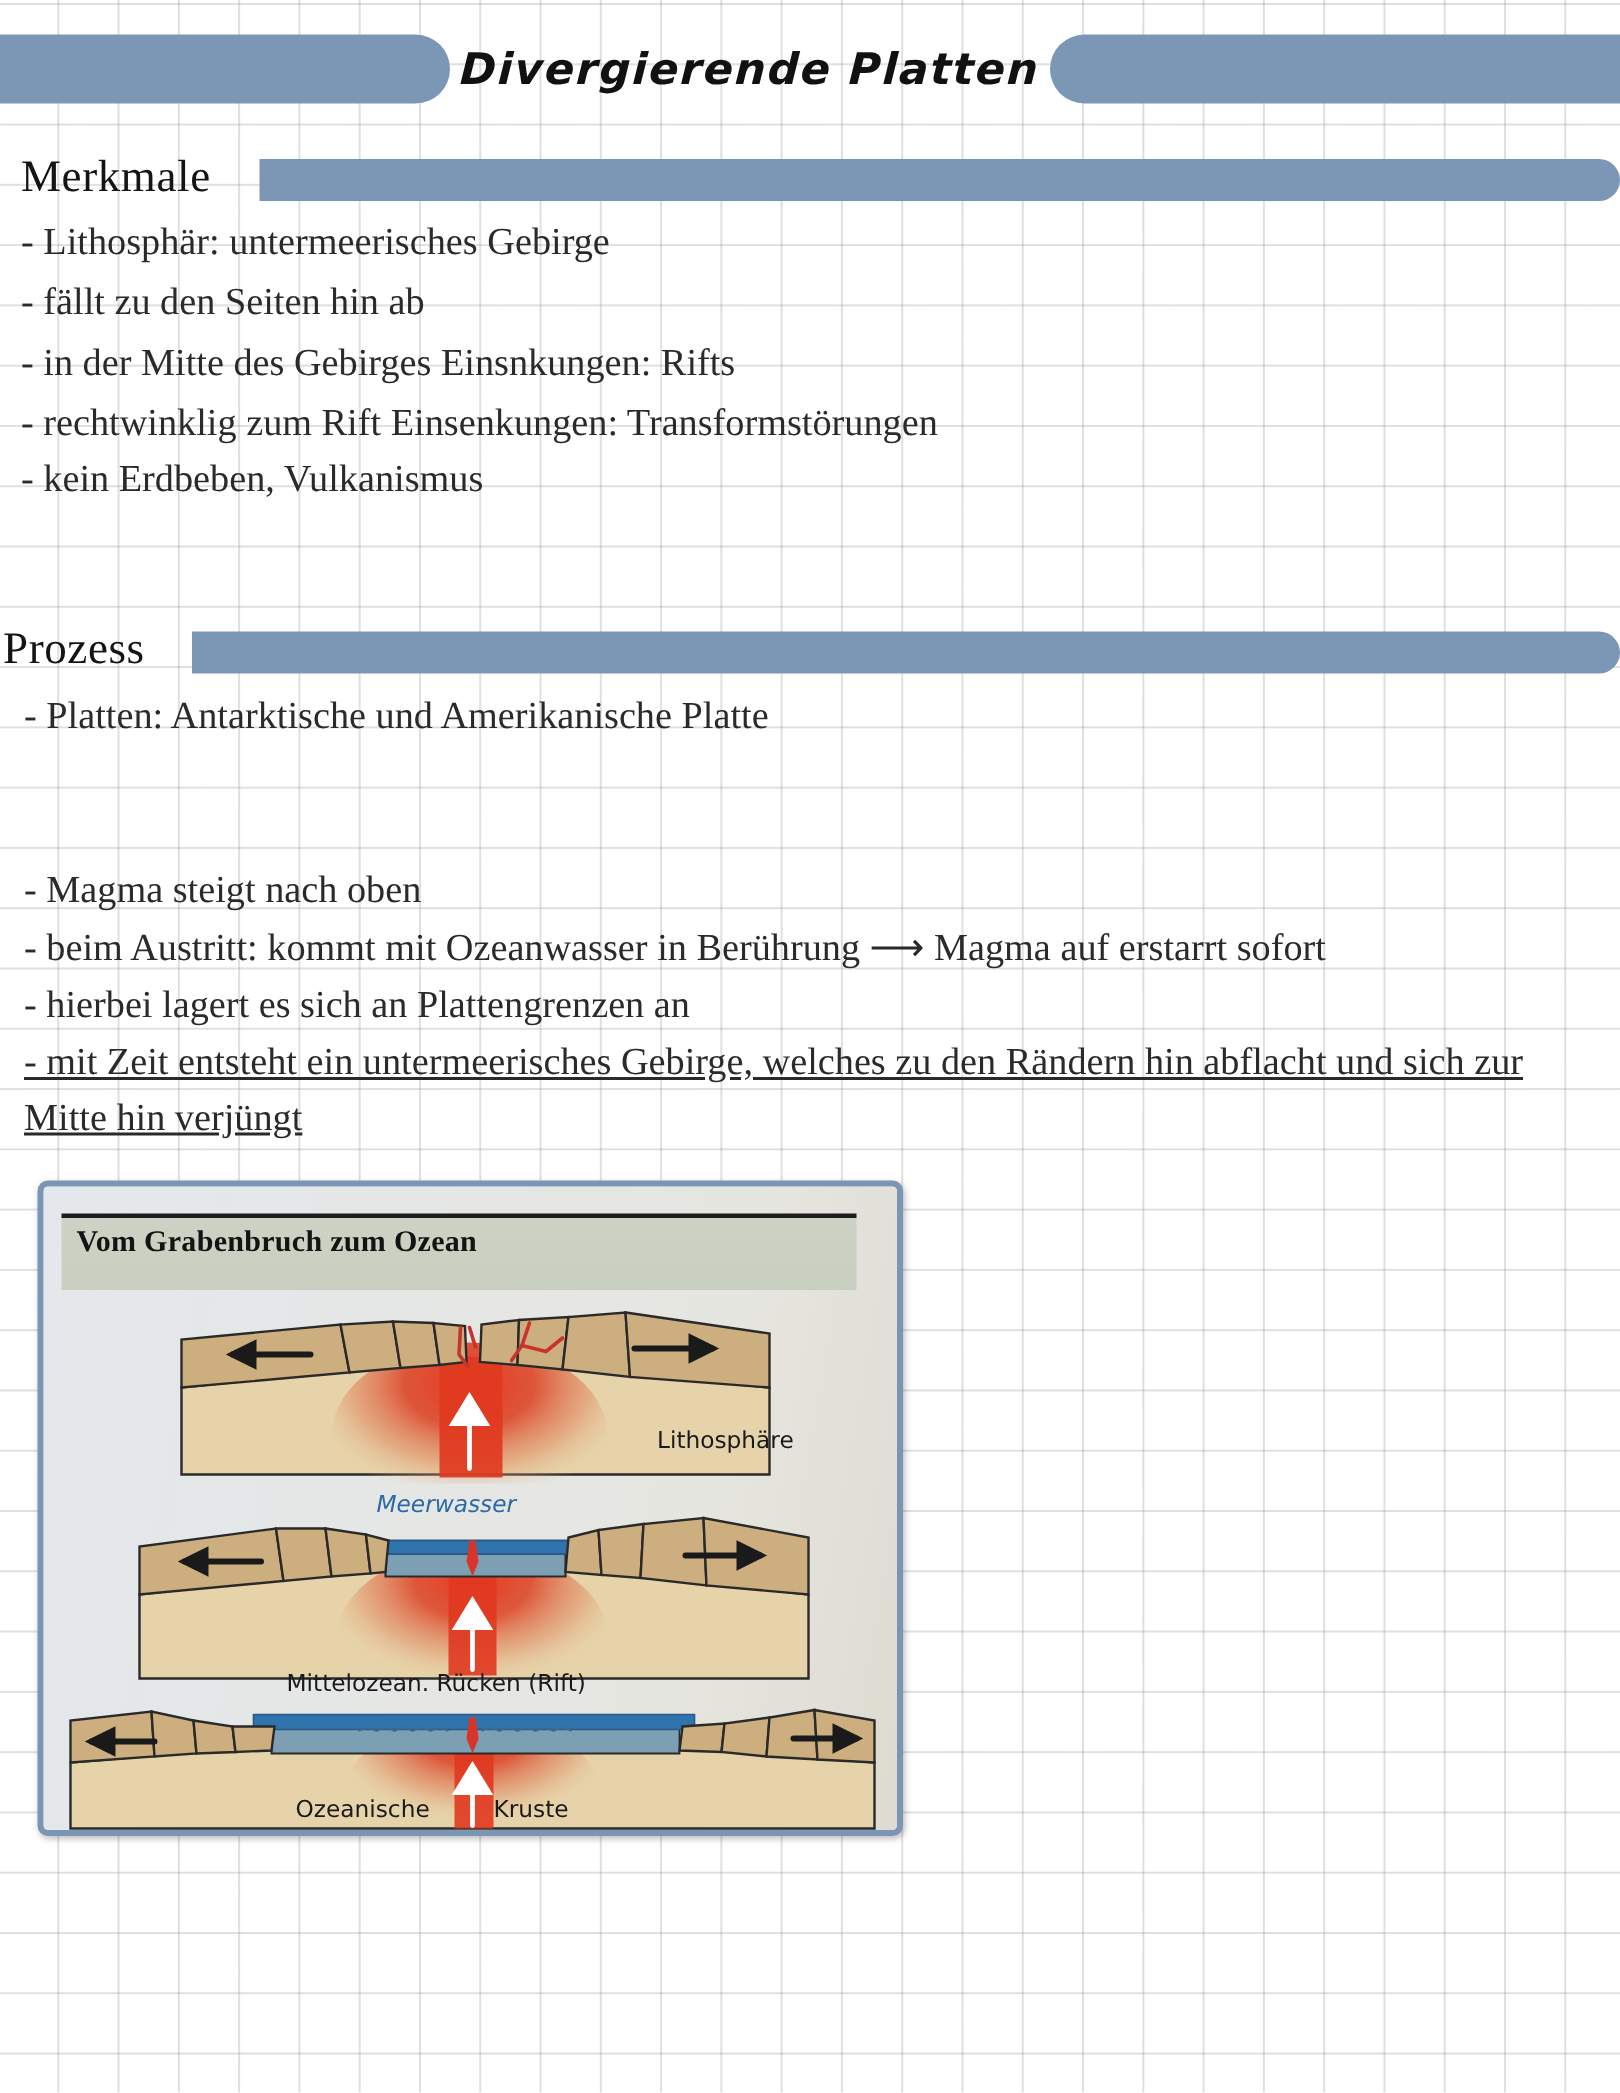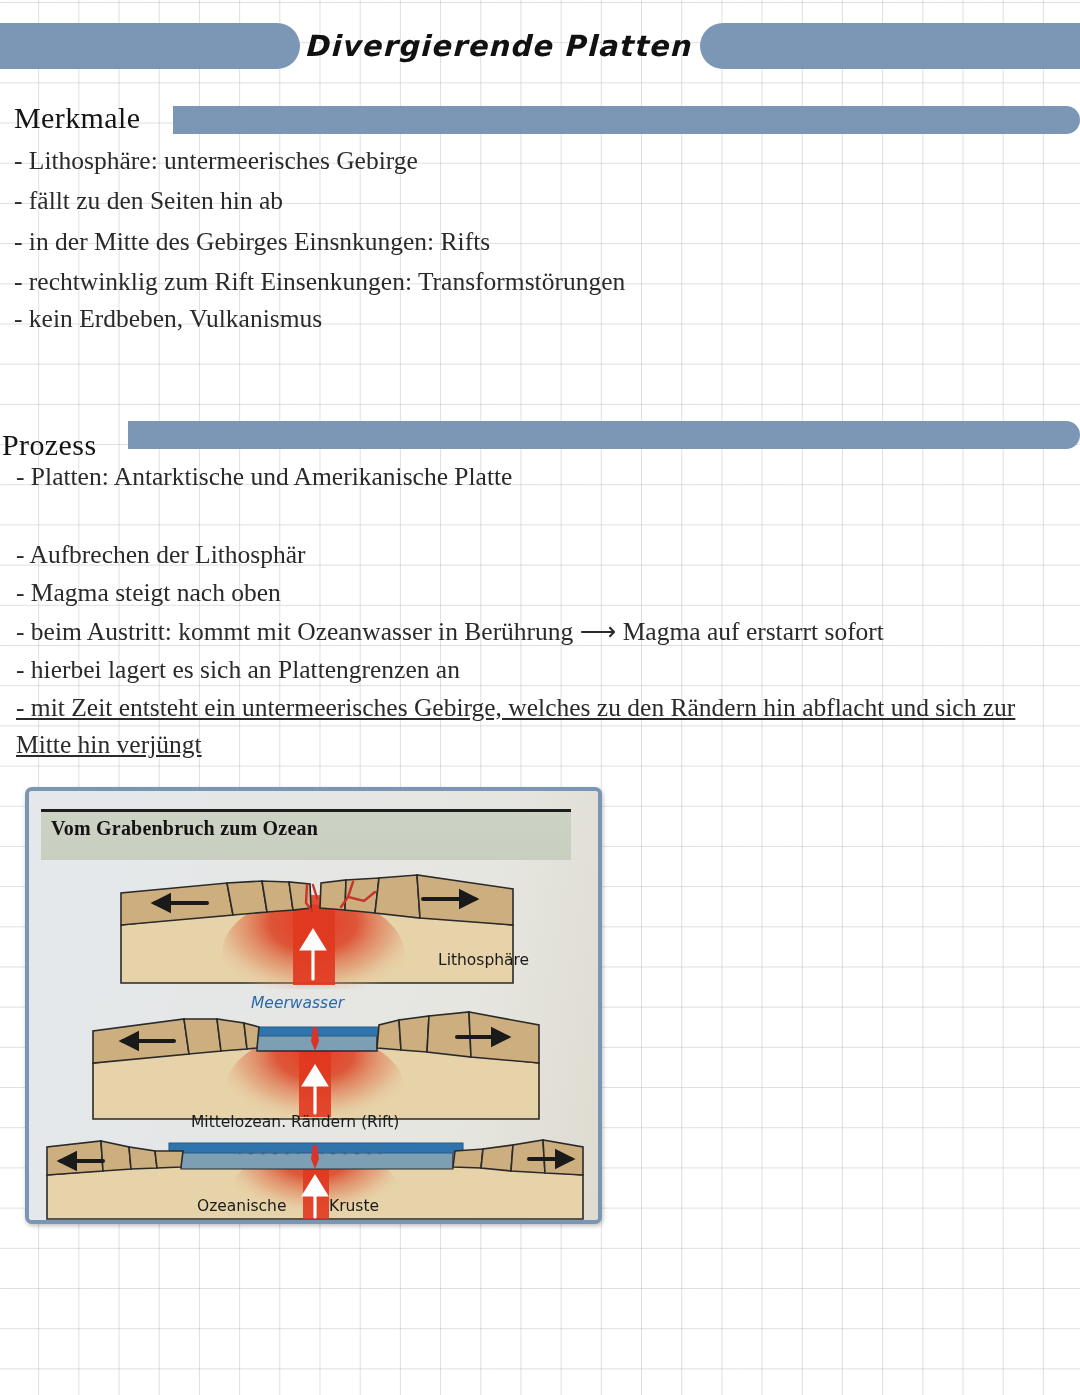--- a/index.html
+++ b/index.html
@@ -144,31 +144,30 @@
 
   <div id="title-row">
     <div class="hl cap-r" style="left:0px; top:3px; width:300px; height:46px;"></div>
     <div class="hl cap-l" style="left:700px; top:3px; width:380px; height:46px;"></div>
   </div>
   <div id="doc-title">Divergierende Platten</div>
 
   <div class="hl cap-rr" style="left:173px; top:106px; width:907px; height:28px;"></div>
   <div class="sec-head" style="left:14px; top:101px;">Merkmale</div>
 
-  <div class="note" style="left:14px; top:142px;">- Lithosphäre: untermeerisches Gebirge</div>
+  <div class="note" style="left:14px; top:142px;">- Lithosphär: untermeerisches Gebirge</div>
   <div class="note" style="left:14px; top:182px;">- fällt zu den Seiten hin ab</div>
   <div class="note" style="left:14px; top:223px;">- in der Mitte des Gebirges Einsnkungen: Rifts</div>
   <div class="note" style="left:14px; top:263px;">- rechtwinklig zum Rift Einsenkungen: Transformstörungen</div>
   <div class="note" style="left:14px; top:300px;">- kein Erdbeben, Vulkanismus</div>
 
   <div class="hl cap-rr" style="left:128px; top:421px; width:952px; height:28px;"></div>
-  <div class="sec-head" style="left:2px; top:416px;margin-top:12px;">Prozess</div>
+  <div class="sec-head" style="left:2px; top:416px;">Prozess</div>
 
   <div class="note" style="left:16px; top:458px;">- Platten: Antarktische und Amerikanische Platte</div>
-  <div class="note" style="left:16px; top:536px;">- Aufbrechen der Lithosphär</div>
   <div class="note" style="left:16px; top:613px;">- beim Austritt: kommt mit Ozeanwasser in Berührung ⟶ Magma auf erstarrt sofort</div>
   <div class="note" style="left:16px; top:574px;">- Magma steigt nach oben</div>
   <div class="note" style="left:16px; top:651px;">- hierbei lagert es sich an Plattengrenzen an</div>
   <div class="note wrapline" style="left:16px; top:689px; width:1058px; text-indent:0;text-decoration:underline;">- mit Zeit entsteht ein untermeerisches Gebirge, welches zu den Rändern hin abflacht und sich zur Mitte hin verjüngt</div>
 
   <div id="diagram">
     <div id="diagram-inner">
 
       <div id="dia-titlebar"></div>
       <div id="dia-title">Vom Grabenbruch zum Ozean</div>
@@ -321,20 +320,20 @@
             <line x1="486" y1="24" x2="528" y2="24"></line>
             <polygon points="528,24 514,17 514,31"></polygon>
           </g>
 
           <g stroke="#ffffff" stroke-width="3.2" fill="#ffffff" stroke-linecap="round">
             <line x1="272" y1="82" x2="272" y2="48"></line>
             <polygon points="272,42 261,60 283,60"></polygon>
           </g>
         </svg>
       </div>
-      <div class="dia-label" style="left:162px; top:322px;">Mittelozean. Rändern (Rift)</div>
+      <div class="dia-label" style="left:162px; top:322px;">Mittelozean. Rücken (Rift)</div>
       <div class="dia-label" style="left:168px; top:406px;">Ozeanische</div>
       <div class="dia-label" style="left:300px; top:406px;">Kruste</div>
 
     </div>
   </div>
 
 </div>
 
 </body></html>

